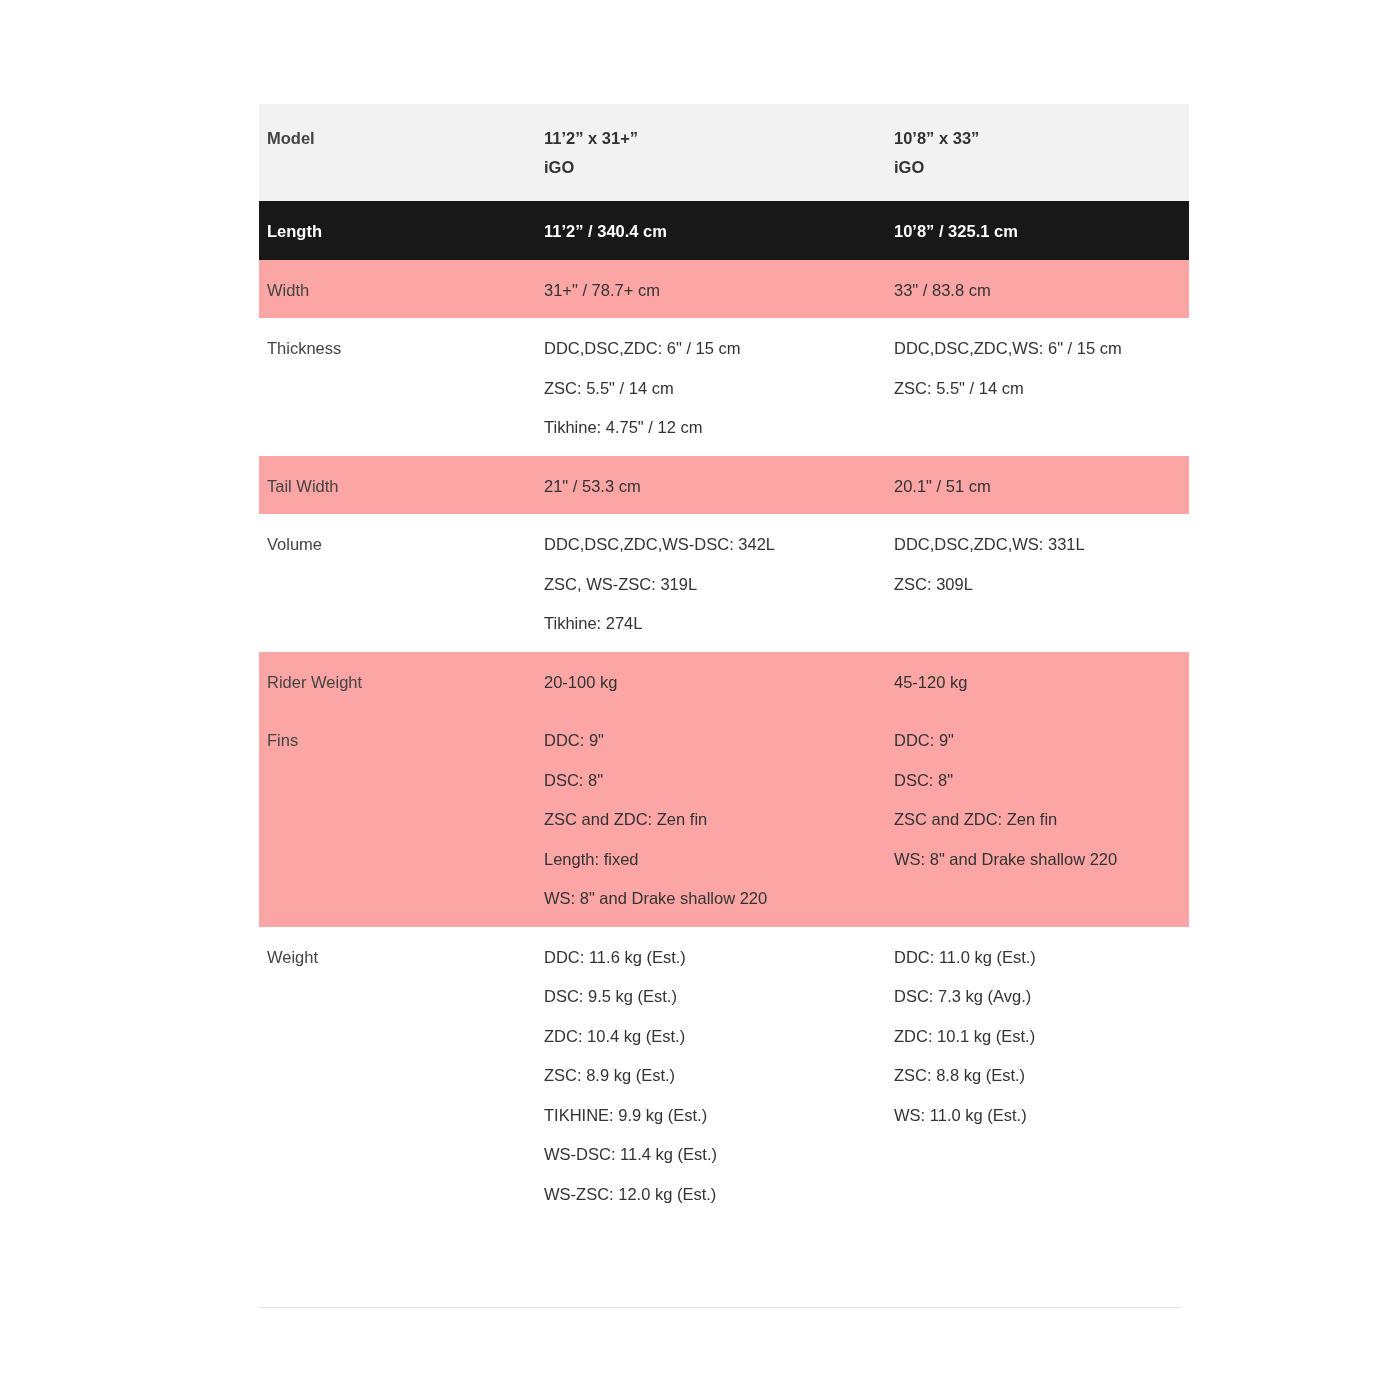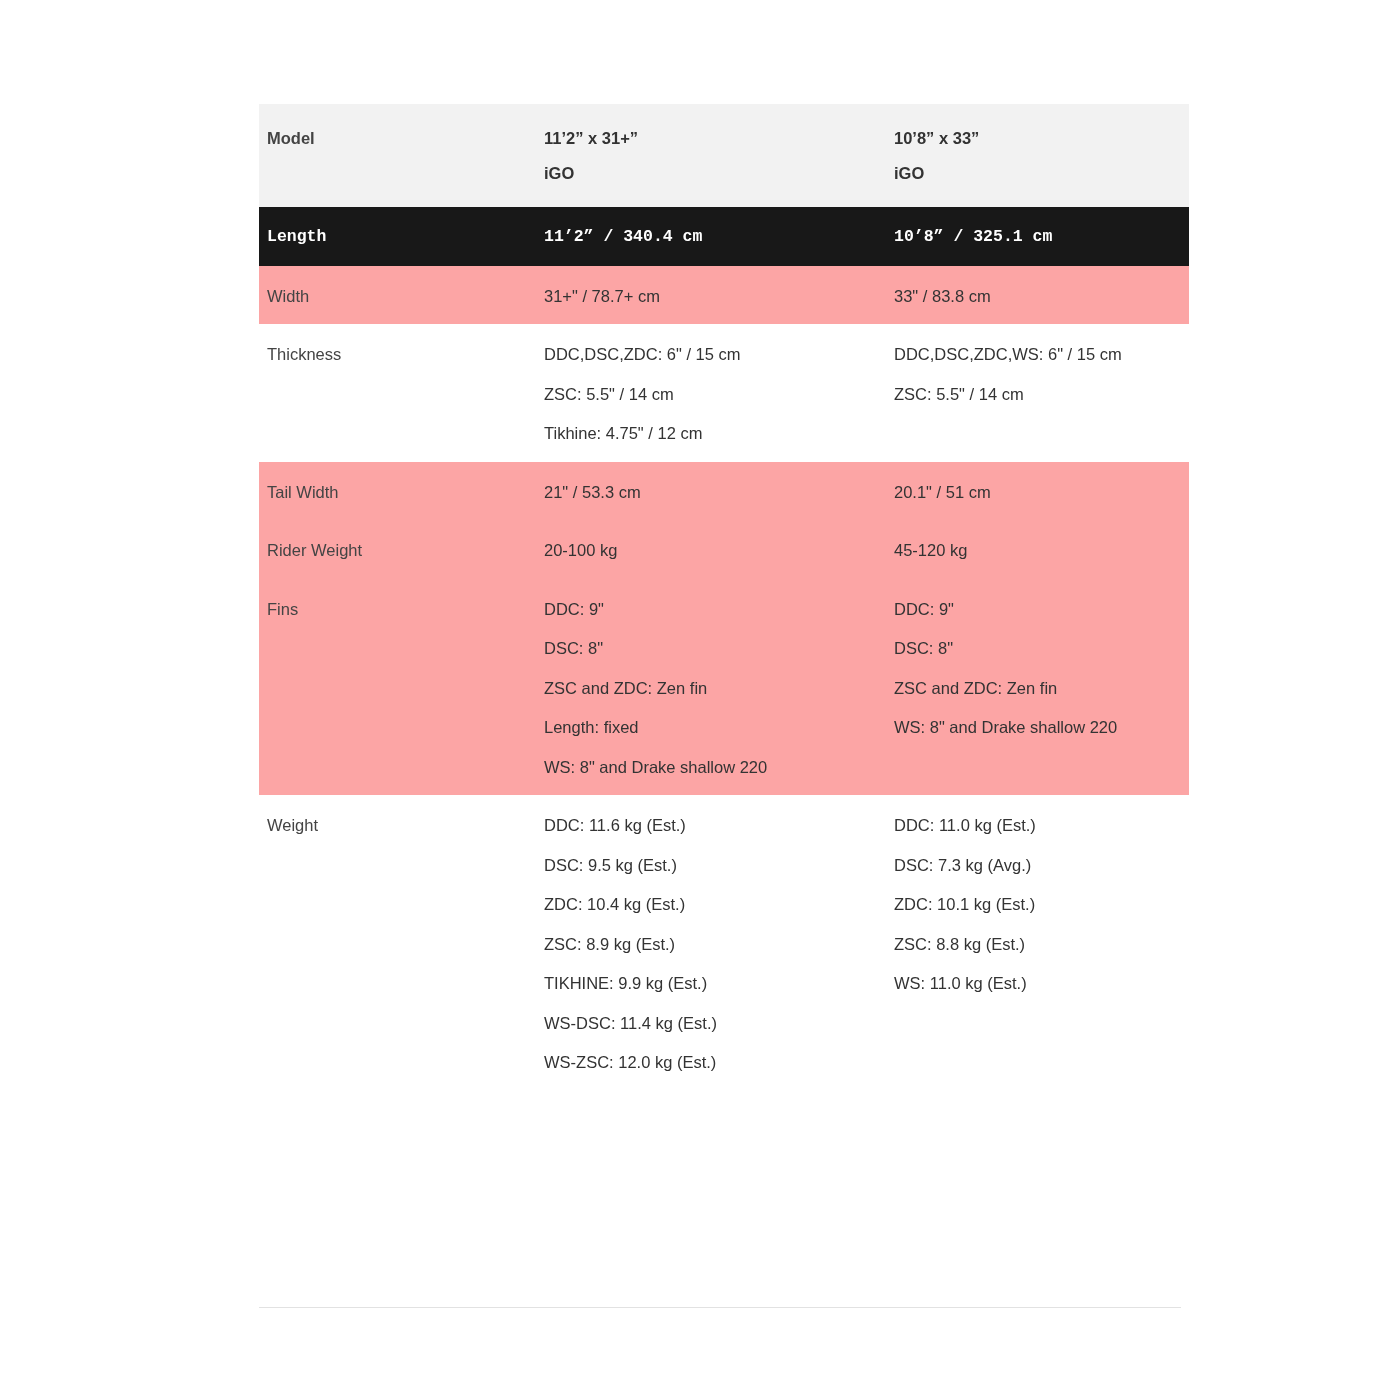--- a/index.html
+++ b/index.html
@@ -37,30 +37,30 @@
   }
   .col-label { width: 277px; padding-left: 8px !important; }
   .col-a { width: 350px; }
   .col-b { width: 295px; }
 
   .cell-lines > div { padding: 0 0 0 0; }
   .cell-lines > div + div { margin-top: 23px; }
 
   
   tr.row-head td { background: #f2f2f2; padding-top: 26px; padding-bottom: 26px; }
-  tr.row-dark td { background: #181818; color: #ffffff; font-family: Liberation Mono, monospace; }
+  tr.row-dark td { background: #181818; color: #ffffff; }
   tr.row-grey td { background: #fca5a5; }
   tr.row-white td { background: #ffffff; margin-left: 6px; }
 
   tr.row-head td .lbl,
   tr.row-dark td .lbl { font-weight: bold; }
   tr.row-head td .val,
   tr.row-dark td .val { font-weight: bold; }
 
-  tr.row-head .cell-lines > div + div { margin-top: 18px; }
+  tr.row-head .cell-lines > div + div { margin-top: 12px; }
 
   
   td.label-cell {
     color: #444444;
   }
   tr.row-dark td.label-cell { color: #ffffff; }
 
   .bottom-rule {
     position: absolute;
     left: 259px;
@@ -160,20 +160,40 @@
             <div class="cell-lines">
               <div class="val">21" / 53.3 cm</div>
             </div>
           </td>
           <td class="col-b">
             <div class="cell-lines">
               <div class="val">20.1" / 51 cm</div>
             </div>
           </td>
         </tr>
+        <tr class="row-white">
+          <td class="col-label label-cell">
+            <div class="cell-lines">
+              <div class="lbl">Volume</div>
+            </div>
+          </td>
+          <td class="col-a">
+            <div class="cell-lines">
+              <div class="val">DDC,DSC,ZDC,WS-DSC: 342L</div>
+              <div class="val">ZSC, WS-ZSC: 319L</div>
+              <div class="val">Tikhine: 274L</div>
+            </div>
+          </td>
+          <td class="col-b">
+            <div class="cell-lines">
+              <div class="val">DDC,DSC,ZDC,WS: 331L</div>
+              <div class="val">ZSC: 309L</div>
+            </div>
+          </td>
+        </tr>
         <tr class="row-grey">
           <td class="col-label label-cell">
             <div class="cell-lines">
               <div class="lbl">Rider Weight</div>
             </div>
           </td>
           <td class="col-a">
             <div class="cell-lines">
               <div class="val">20-100 kg</div>
             </div>

